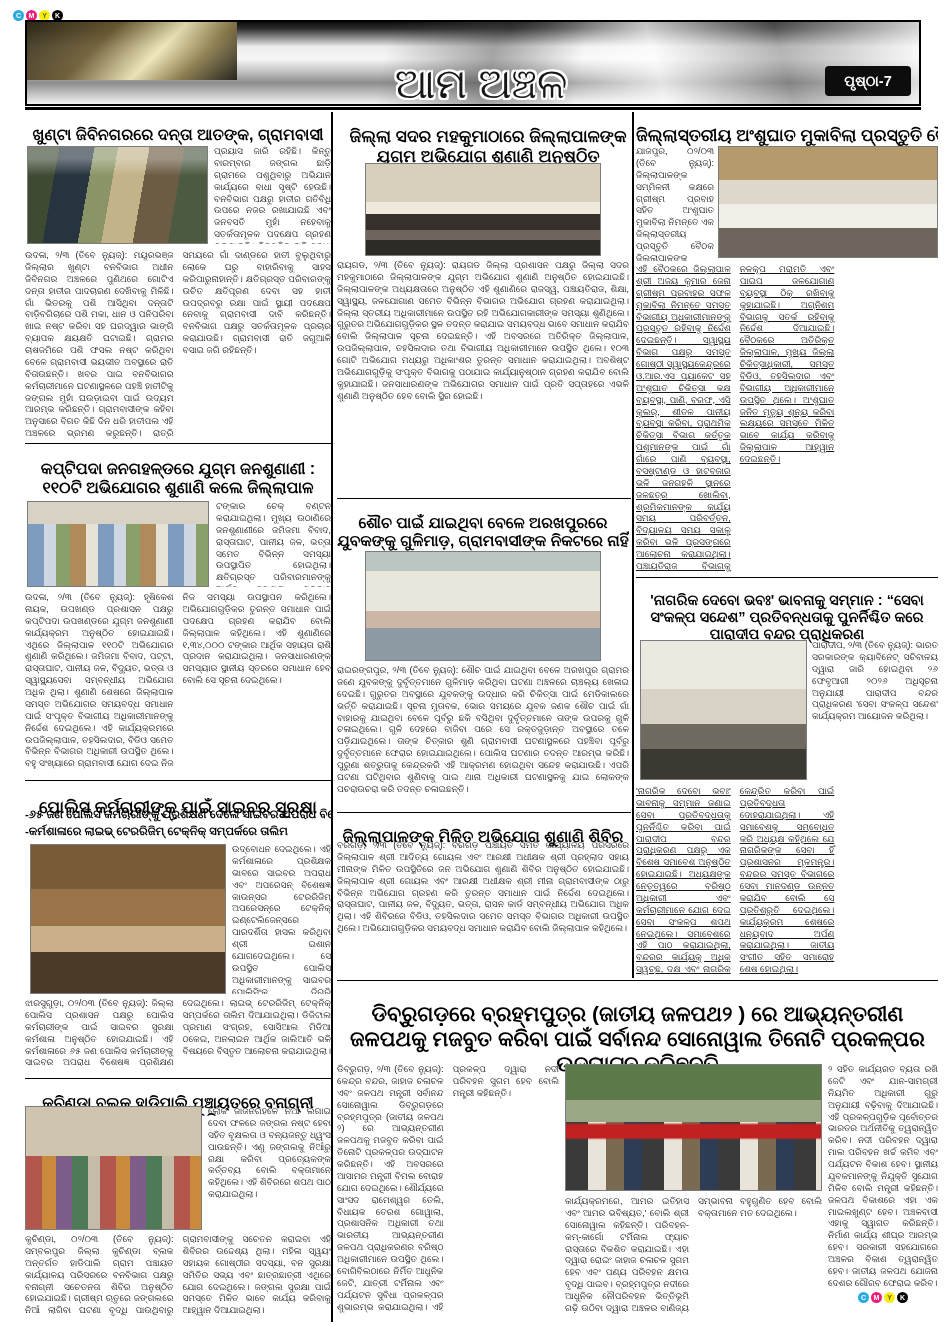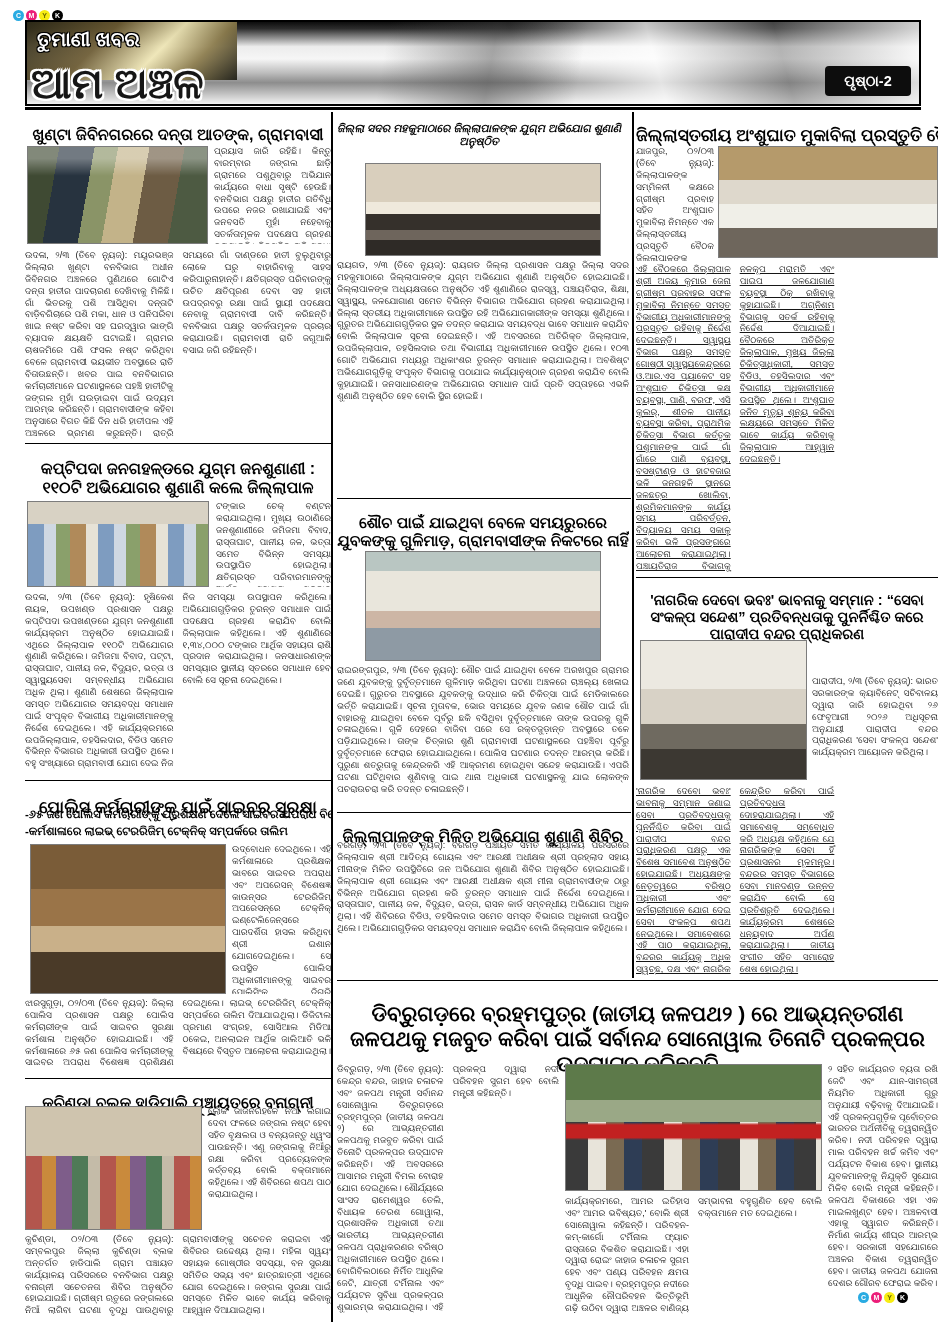--- a/index.html
+++ b/index.html
@@ -12,21 +12,21 @@
       linear-gradient(100deg,rgba(30,30,30,.0) 40%,rgba(70,70,70,.45) 52%,rgba(30,30,30,.0) 62%),
       linear-gradient(75deg,rgba(255,255,255,.0) 55%,rgba(255,255,255,.75) 70%,rgba(120,120,120,.5) 84%,rgba(255,255,255,.8) 100%),
       linear-gradient(180deg,#0d0d0d 0%,#2c2c2c 8%,#ececec 30%,#f6f6f6 45%,#bdbdbd 62%,#8d8d8d 74%,#f2f2f2 100%);}
   .mast-logo-bg{left:0px;top:0px;width:210px;height:58px;
       background:linear-gradient(135deg,#2e2a18 0%,#6b5a32 35%,#efe6b5 60%,#8a7a4a 78%,#1c1c14 100%);
       opacity:.92;}
   .mast-logo{left:10px;top:6px;width:200px;height:30px;color:#fff;font-weight:bold;font-size:20px;
       text-shadow:1px 1px 0 #000,-1px -1px 0 #000,1px -1px 0 #000,-1px 1px 0 #000;}
   .mast-date{left:8px;bottom:6px;width:266px;height:27px;background:#000;color:#fff;
       font-size:13.5px;font-weight:bold;display:flex;align-items:center;justify-content:center;}
-  .mast-title{left:4px;right:0;bottom:-4px;text-align:left;font-size:42px;font-weight:bold;color:#161616;
+  .mast-title{left:16px;right:0;bottom:-4px;text-align:center;font-size:42px;font-weight:normal;color:#161616;
       text-shadow:-2px 0 #fff,2px 0 #fff,0 -2px #fff,0 2px #fff,-2px -2px #fff,2px 2px #fff,-2px 2px #fff,2px -2px #fff;}
   .mast-page{right:8px;bottom:8px;width:86px;height:30px;background:#0d0d0d;color:#fff;border-radius:4px;
       font-size:14.5px;font-weight:bold;display:flex;align-items:center;justify-content:center;}
   
   .cmyk{display:flex;gap:2px;}
   .dot{width:11px;height:11px;border-radius:50%;font-size:7px;font-weight:bold;
       display:flex;align-items:center;justify-content:center;}
   .dc{background:#29abe2;color:#fff;} .dm{background:#ec1e79;color:#fff;}
   .dy{background:#f7ec13;color:#6a6a00;} .dk{background:#000;color:#fff;}
   
@@ -73,23 +73,22 @@
 
   <div class="abs cmyk" style="left:13px;top:10px;">
     <span class="dot dc">C</span>
     <span class="dot dm">M</span>
     <span class="dot dy">Y</span>
     <span class="dot dk">K</span>
   </div>
 
   <header class="abs masthead">
     <div class="abs mast-logo-bg"></div>
-    <div class="abs mast-logo">ତୁମାଣୀ ଖବର</div>
     <div class="abs mast-title">ଆମ ଅଞ୍ଚଳ</div>
-    <div class="abs mast-page">ପୃଷ୍ଠା-2</div>
+    <div class="abs mast-page">ପୃଷ୍ଠା-7</div>
   </header>
 
   <div class="abs thick" style="left:25px;top:107px;width:896px;"></div>
 
   <div class="abs vrule" style="left:331px;top:112px;height:1210px;"></div>
   <div class="abs vrule" style="left:632px;top:112px;height:866px;"></div>
 
   <section>
     <h2 class="abs hl" style="left:25px;top:113px;width:306px;height:26px;font-size:16px;">ଖୁଣ୍ଟା ଜିବିନଗରରେ ଦନ୍ତା ଆତଙ୍କ, ଗ୍ରାମବାସୀ ଭୟଭୀତ</h2>
     <div class="abs photo ph-elephant" style="left:27px;top:146px;width:181px;height:98px;"></div>
@@ -117,28 +116,28 @@
   <div class="abs hrule" style="left:25px;top:1078px;width:306px;"></div>
 
   <section>
     <h2 class="abs hl" style="left:25px;top:1081px;width:306px;height:22px;font-size:15.5px;">କୁଚିଣ୍ଡା ବ୍ଲକ ହାଡିପାଲି ପଞ୍ଚାୟତରେ ବନାଗ୍ନୀ ସଚେତନତା ଶିବିର</h2>
     <div class="abs photo ph-camp" style="left:25px;top:1106px;width:177px;height:124px;"></div>
     <div class="abs bt" style="left:208px;top:1106px;width:123px;height:124px;">ଲୋକ ଜାଜନଗହଳେ ନିଆଁ ଲଗାଇ ଦେବା ଫଳରେ ଜଙ୍ଗଲ ନଷ୍ଟ ହେବା ସହିତ ବୃକ୍ଷଲତା ଓ ବନ୍ୟଜନ୍ତୁ ଧ୍ୱଂସ ପାଉଛନ୍ତି। ଏଣୁ ଜଙ୍ଗଲକୁ ନିଆଁରୁ ରକ୍ଷା କରିବା ପ୍ରତ୍ୟେକଙ୍କ କର୍ତ୍ତବ୍ୟ ବୋଲି ବକ୍ତାମାନେ କହିଥିଲେ। ଏହି ଶିବିରରେ ଶପଥ ପାଠ କରାଯାଇଥିଲା।</div>
     <div class="abs bt cols2" style="left:25px;top:1234px;width:306px;height:88px;">କୁଚିଣ୍ଡା, ୦୨/୦୩ (ତିବେ ନ୍ୟୁଜ୍): ସମ୍ବଲପୁର ଜିଲ୍ଲା କୁଚିଣ୍ଡା ବ୍ଲକ ଅନ୍ତର୍ଗତ ହାଡିପାଲି ଗ୍ରାମ ପଞ୍ଚାୟତ କାର୍ଯ୍ୟାଳୟ ପରିସରରେ ବନବିଭାଗ ପକ୍ଷରୁ ବନାଗ୍ନୀ ସଚେତନତା ଶିବିର ଅନୁଷ୍ଠିତ ହୋଇଯାଇଛି। ଗ୍ରୀଷ୍ମ ଋତୁରେ ଜଙ୍ଗଲରେ ନିଆଁ ଲାଗିବା ଘଟଣା ବୃଦ୍ଧି ପାଉଥିବାରୁ ଗ୍ରାମବାସୀଙ୍କୁ ସଚେତନ କରାଇବା ଏହି ଶିବିରର ଉଦ୍ଦେଶ୍ୟ ଥିଲା। ମହିଳା ସ୍ୱୟଂ ସହାୟକ ଗୋଷ୍ଠୀର ସଦସ୍ୟା, ବନ ସୁରକ୍ଷା ସମିତିର ସଭ୍ୟ ଏବଂ ଛାତ୍ରଛାତ୍ରୀ ଏଥିରେ ଯୋଗ ଦେଇଥିଲେ। ଜଙ୍ଗଲ ସୁରକ୍ଷା ପାଇଁ ସମସ୍ତେ ମିଳିତ ଭାବେ କାର୍ଯ୍ୟ କରିବାକୁ ଆହ୍ୱାନ ଦିଆଯାଇଥିଲା।</div>
   </section>
 
   <section>
-    <h2 class="abs hl" style="left:333px;top:113px;width:292px;height:48px;font-size:11px;font-style:italic;">ଜିଲ୍ଲା ସଦର ମହକୁମାଠାରେ ଜିଲ୍ଲାପାଳଙ୍କ ଯୁଗ୍ମ ଅଭିଯୋଗ ଶୁଣାଣି ଅନୁଷ୍ଠିତ</h2>
+    <h2 class="abs hl" style="left:342px;top:113px;width:292px;height:48px;font-size:17px;">ଜିଲ୍ଲା ସଦର ମହକୁମାଠାରେ ଜିଲ୍ଲାପାଳଙ୍କ ଯୁଗ୍ମ ଅଭିଯୋଗ ଶୁଣାଣି ଅନୁଷ୍ଠିତ</h2>
     <div class="abs photo ph-meeting1" style="left:365px;top:163px;width:236px;height:93px;"></div>
     <div class="abs bt" style="left:337px;top:260px;width:292px;height:235px;">ରାୟଗଡ, ୨/୩ (ତିବେ ନ୍ୟୁଜ୍): ରାୟଗଡ ଜିଲ୍ଲା ପ୍ରଶାସନ ପକ୍ଷରୁ ଜିଲ୍ଲା ସଦର ମହକୁମାଠାରେ ଜିଲ୍ଲାପାଳଙ୍କ ଯୁଗ୍ମ ଅଭିଯୋଗ ଶୁଣାଣି ଅନୁଷ୍ଠିତ ହୋଇଯାଇଛି। ଜିଲ୍ଲାପାଳଙ୍କ ଅଧ୍ୟକ୍ଷତାରେ ଅନୁଷ୍ଠିତ ଏହି ଶୁଣାଣିରେ ରାଜସ୍ୱ, ପଞ୍ଚାୟତିରାଜ, ଶିକ୍ଷା, ସ୍ୱାସ୍ଥ୍ୟ, ଜଳଯୋଗାଣ ସମେତ ବିଭିନ୍ନ ବିଭାଗର ଅଭିଯୋଗ ଗ୍ରହଣ କରାଯାଇଥିଲା। ଜିଲ୍ଲା ସ୍ତରୀୟ ଅଧିକାରୀମାନେ ଉପସ୍ଥିତ ରହି ଅଭିଯୋଗକାରୀଙ୍କ ସମସ୍ୟା ଶୁଣିଥିଲେ। ଗୁରୁତର ଅଭିଯୋଗଗୁଡ଼ିକର ସ୍ଥଳ ତଦନ୍ତ କରାଯାଇ ସମୟବଦ୍ଧ ଭାବେ ସମାଧାନ କରାଯିବ ବୋଲି ଜିଲ୍ଲାପାଳ ସୂଚନା ଦେଇଛନ୍ତି। ଏହି ଅବସରରେ ଅତିରିକ୍ତ ଜିଲ୍ଲାପାଳ, ଉପଜିଲ୍ଲାପାଳ, ତହସିଲଦାର ତଥା ବିଭାଗୀୟ ଅଧିକାରୀମାନେ ଉପସ୍ଥିତ ଥିଲେ। ୧୦୩ ଗୋଟି ଅଭିଯୋଗ ମଧ୍ୟରୁ ଅଧିକାଂଶର ତୁରନ୍ତ ସମାଧାନ କରାଯାଇଥିଲା। ଅବଶିଷ୍ଟ ଅଭିଯୋଗଗୁଡ଼ିକୁ ସଂପୃକ୍ତ ବିଭାଗକୁ ପଠାଯାଇ କାର୍ଯ୍ୟାନୁଷ୍ଠାନ ଗ୍ରହଣ କରାଯିବ ବୋଲି କୁହାଯାଇଛି। ଜନସାଧାରଣଙ୍କ ଅଭିଯୋଗର ସମାଧାନ ପାଇଁ ପ୍ରତି ସପ୍ତାହରେ ଏଭଳି ଶୁଣାଣି ଅନୁଷ୍ଠିତ ହେବ ବୋଲି ସ୍ଥିର ହୋଇଛି।</div>
   </section>
   <div class="abs hrule" style="left:337px;top:498px;width:294px;"></div>
 
   <section>
-    <h2 class="abs hl" style="left:337px;top:501px;width:292px;height:48px;font-size:15.5px;">ଶୌଚ ପାଇଁ ଯାଇଥିବା ବେଳେ ସମୟରୁରରେ ଯୁବକଙ୍କୁ ଗୁଳିମାଡ଼, ଗ୍ରାମବାସୀଙ୍କ ନିକଟରେ ନାହିଁ</h2>
+    <h2 class="abs hl" style="left:337px;top:501px;width:292px;height:48px;font-size:15.5px;">ଶୌଚ ପାଇଁ ଯାଇଥିବା ବେଳେ ଅରଖପୁରରେ ଯୁବକଙ୍କୁ ଗୁଳିମାଡ଼, ଗ୍ରାମବାସୀଙ୍କ ନିକଟରେ ନାହିଁ</h2>
     <div class="abs photo ph-hospital" style="left:365px;top:551px;width:236px;height:110px;"></div>
     <div class="abs bt" style="left:337px;top:665px;width:292px;height:145px;">ରାଇରଙ୍ଗପୁର, ୨/୩ (ତିବେ ନ୍ୟୁଜ୍): ଶୌଚ ପାଇଁ ଯାଇଥିବା ବେଳେ ଅରଖପୁର ଗ୍ରାମର ଜଣେ ଯୁବକଙ୍କୁ ଦୁର୍ବୃତ୍ତମାନେ ଗୁଳିମାଡ଼ କରିଥିବା ଘଟଣା ଅଞ୍ଚଳରେ ଚାଞ୍ଚଲ୍ୟ ଖେଳାଇ ଦେଇଛି। ଗୁରୁତର ଅବସ୍ଥାରେ ଯୁବକଙ୍କୁ ଉଦ୍ଧାର କରି ଚିକିତ୍ସା ପାଇଁ ମେଡିକାଲରେ ଭର୍ତ୍ତି କରାଯାଇଛି। ସୂଚନା ମୁତାବକ, ଭୋର ସମୟରେ ଯୁବକ ଜଣକ ଶୌଚ ପାଇଁ ଗାଁ ବାହାରକୁ ଯାଇଥିବା ବେଳେ ପୂର୍ବରୁ ଛକି ବସିଥିବା ଦୁର୍ବୃତ୍ତମାନେ ତାଙ୍କ ଉପରକୁ ଗୁଳି ଚଳାଇଥିଲେ। ଗୁଳି ଦେହରେ ବାଜିବା ପରେ ସେ ରକ୍ତଜୁଡ଼ାନ୍ତ ଅବସ୍ଥାରେ ତଳେ ପଡ଼ିଯାଇଥିଲେ। ତାଙ୍କ ଚିତ୍କାର ଶୁଣି ଗ୍ରାମବାସୀ ଘଟଣାସ୍ଥଳରେ ପହଞ୍ଚିବା ପୂର୍ବରୁ ଦୁର୍ବୃତ୍ତମାନେ ଫେରାର ହୋଇଯାଇଥିଲେ। ପୋଲିସ ଘଟଣାର ତଦନ୍ତ ଆରମ୍ଭ କରିଛି। ପୁରୁଣା ଶତ୍ରୁତାକୁ କେନ୍ଦ୍ରକରି ଏହି ଆକ୍ରମଣ ହୋଇଥିବା ସନ୍ଦେହ କରାଯାଉଛି। ଏପରି ଘଟଣା ଘଟିଥିବାର ଶୁଣିବାକୁ ପାଇ ଥାନା ଅଧିକାରୀ ଘଟଣାସ୍ଥଳକୁ ଯାଇ ଲୋକଙ୍କ ପଚରାଉଚରା କରି ତଦନ୍ତ ଚଳାଇଛନ୍ତି।</div>
   </section>
   <div class="abs hrule" style="left:337px;top:812px;width:294px;"></div>
 
   <section>
     <h2 class="abs hl" style="left:337px;top:815px;width:292px;height:22px;font-size:16px;">ଜିଲ୍ଲାପାଳଙ୍କ ମିଳିତ ଅଭିଯୋଗ ଶୁଣାଣି ଶିବିର</h2>
     <div class="abs bt" style="left:337px;top:840px;width:292px;height:138px;">ବରଗଡ଼, ୨/୩ (ତିବେ ନ୍ୟୁଜ୍): ବରଗଡ଼ ପଞ୍ଚାୟତ ସମିତି କାର୍ଯ୍ୟାଳୟ ପରିସରରେ ଜିଲ୍ଲାପାଳ ଶ୍ରୀ ଆଦିତ୍ୟ ଗୋୟଲ ଏବଂ ଆରକ୍ଷୀ ଅଧୀକ୍ଷକ ଶ୍ରୀ ପ୍ରହ୍ଲାଦ ସହାୟ ମୀନାଙ୍କ ମିଳିତ ଉପସ୍ଥିତିରେ ଜନ ଅଭିଯୋଗ ଶୁଣାଣି ଶିବିର ଅନୁଷ୍ଠିତ ହୋଇଯାଇଛି। ଜିଲ୍ଲାପାଳ ଶ୍ରୀ ଗୋୟଲ ଏବଂ ଆରକ୍ଷୀ ଅଧୀକ୍ଷକ ଶ୍ରୀ ମୀନା ଗ୍ରାମବାସୀଙ୍କ ଠାରୁ ବିଭିନ୍ନ ଅଭିଯୋଗ ଗ୍ରହଣ କରି ତୁରନ୍ତ ସମାଧାନ ପାଇଁ ନିର୍ଦ୍ଦେଶ ଦେଇଥିଲେ। ରାସ୍ତାଘାଟ, ପାନୀୟ ଜଳ, ବିଦ୍ୟୁତ, ଭତ୍ତା, ରାସନ କାର୍ଡ ସମ୍ବନ୍ଧୀୟ ଅଭିଯୋଗ ଅଧିକ ଥିଲା। ଏହି ଶିବିରରେ ବିଡିଓ, ତହସିଲଦାର ସମେତ ସମସ୍ତ ବିଭାଗର ଅଧିକାରୀ ଉପସ୍ଥିତ ଥିଲେ। ଅଭିଯୋଗଗୁଡ଼ିକର ସମୟବଦ୍ଧ ସମାଧାନ କରାଯିବ ବୋଲି ଜିଲ୍ଲାପାଳ କହିଥିଲେ।</div>
   </section>
 
@@ -146,21 +145,21 @@
     <h2 class="abs hl" style="left:636px;top:112px;width:302px;height:26px;font-size:17px;white-space:nowrap;">ଜିଲ୍ଲାସ୍ତରୀୟ ଅଂଶୁଘାତ ମୁକାବିଲା ପ୍ରସ୍ତୁତି ବୈଠକ</h2>
     <div class="abs photo ph-conf" style="left:718px;top:146px;width:220px;height:112px;"></div>
     <div class="abs bt" style="left:636px;top:146px;width:78px;height:115px;">ଯାଜପୁର, ୦୨/୦୩ (ତିବେ ନ୍ୟୁଜ୍): ଜିଲ୍ଲାପାଳଙ୍କ ସମ୍ମିଳନୀ କକ୍ଷରେ ଗ୍ରୀଷ୍ମ ପ୍ରବାହ ସହିତ ଅଂଶୁଘାତ ମୁକାବିଲା ନିମନ୍ତେ ଏକ ଜିଲ୍ଲାସ୍ତରୀୟ ପ୍ରସ୍ତୁତି ବୈଠକ ଜିଲ୍ଲାପାଳଙ୍କ ଅଧ୍ୟକ୍ଷତାରେ ଅନୁଷ୍ଠିତ ହୋଇଯାଇଛି।</div>
     <div class="abs bt cols3" style="left:636px;top:264px;width:302px;height:310px;">ଏହି ବୈଠକରେ ଜିଲ୍ଲାପାଳ ଶ୍ରୀ ଅଜୟ କୁମାର ଜେନା ଗ୍ରୀଷ୍ମ ପ୍ରବାହର ସଫଳ ମୁକାବିଲା ନିମନ୍ତେ ସମସ୍ତ ବିଭାଗୀୟ ଅଧିକାରୀମାନଙ୍କୁ ପ୍ରସ୍ତୁତ ରହିବାକୁ ନିର୍ଦ୍ଦେଶ ଦେଇଛନ୍ତି। ସ୍ୱାସ୍ଥ୍ୟ ବିଭାଗ ପକ୍ଷରୁ ସମସ୍ତ ଗୋଷ୍ଠୀ ସ୍ୱାସ୍ଥ୍ୟକେନ୍ଦ୍ରରେ ଓ.ଆର.ଏସ ପ୍ୟାକେଟ ସହ ଅଂଶୁଘାତ ଚିକିତ୍ସା କକ୍ଷ ବ୍ୟବସ୍ଥା, ପାଣି, ବରଫ, ଏସି କୁଲର୍, ଶୀତଳ ପାନୀୟ ବ୍ୟବସ୍ଥା କରିବା, ପ୍ରାଥମିକ ଚିକିତ୍ସା ବିଭାଗ କର୍ତ୍ତୃକ ପଶୁମାନଙ୍କ ପାଇଁ ଗାଁ ଗାଁରେ ପାଣି ବ୍ୟବସ୍ଥା, ବସଷ୍ଟାଣ୍ଡ ଓ ହାଟବଜାର ଭଳି ଜନଗହଳି ସ୍ଥାନରେ ଜଳଛତ୍ର ଖୋଲିବା, ଶ୍ରମିକମାନଙ୍କ କାର୍ଯ୍ୟ ସମୟ ପରିବର୍ତ୍ତନ, ବିଦ୍ୟାଳୟ ସମୟ ସକାଳୁ କରିବା ଭଳି ପ୍ରସଙ୍ଗରେ ଆଲୋଚନା କରାଯାଇଥିଲା। ପଞ୍ଚାୟତିରାଜ ବିଭାଗକୁ ନଳକୂପ ମରାମତି ଏବଂ ପାଇପ ଜଳଯୋଗାଣ ବ୍ୟବସ୍ଥା ଠିକ୍ ରଖିବାକୁ କୁହାଯାଇଛି। ଅଗ୍ନିଶମ ବିଭାଗକୁ ସତର୍କ ରହିବାକୁ ନିର୍ଦ୍ଦେଶ ଦିଆଯାଇଛି। ବୈଠକରେ ଅତିରିକ୍ତ ଜିଲ୍ଲାପାଳ, ମୁଖ୍ୟ ଜିଲ୍ଲା ଚିକିତ୍ସାଧିକାରୀ, ସମସ୍ତ ବିଡିଓ, ତହସିଲଦାର ଏବଂ ବିଭାଗୀୟ ଅଧିକାରୀମାନେ ଉପସ୍ଥିତ ଥିଲେ। ଅଂଶୁଘାତ ଜନିତ ମୃତ୍ୟୁ ଶୂନ୍ୟ କରିବା ଲକ୍ଷ୍ୟରେ ସମସ୍ତେ ମିଳିତ ଭାବେ କାର୍ଯ୍ୟ କରିବାକୁ ଜିଲ୍ଲାପାଳ ଆହ୍ୱାନ ଦେଇଛନ୍ତି।</div>
   </section>
   <div class="abs hrule" style="left:636px;top:577px;width:302px;"></div>
 
   <section>
     <h2 class="abs hl" style="left:636px;top:580px;width:302px;height:54px;font-size:14.5px;">'ନାଗରିକ ଦେବୋ ଭବଃ' ଭାବନାକୁ ସମ୍ମାନ : “ସେବା ସଂକଳ୍ପ ସନ୍ଦେଶ” ପ୍ରତିବନ୍ଧତାକୁ ପୁନର୍ନିଶ୍ଚିତ କରେ ପାରାଦୀପ ବନ୍ଦର ପ୍ରାଧିକରଣ</h2>
     <div class="abs photo ph-lobby" style="left:640px;top:640px;width:167px;height:140px;"></div>
-    <div class="abs bt" style="left:812px;top:640px;width:126px;height:140px;margin-top:36px;">ପାରାଦୀପ, ୨/୩ (ତିବେ ନ୍ୟୁଜ୍): ଭାରତ ସରକାରଙ୍କ କ୍ୟାବିନେଟ୍ ସଚିବାଳୟ ଦ୍ୱାରା ଜାରି ହୋଇଥିବା ୨୬ ଫେବୃଆରୀ ୨୦୨୬ ଅଧିସୂଚନା ଅନୁଯାୟୀ ପାରାଦୀପ ବନ୍ଦର ପ୍ରାଧିକରଣ 'ସେବା ସଂକଳ୍ପ ସନ୍ଦେଶ' କାର୍ଯ୍ୟକ୍ରମ ଆୟୋଜନ କରିଥିଲା।</div>
+    <div class="abs bt" style="left:812px;top:640px;width:126px;height:140px;">ପାରାଦୀପ, ୨/୩ (ତିବେ ନ୍ୟୁଜ୍): ଭାରତ ସରକାରଙ୍କ କ୍ୟାବିନେଟ୍ ସଚିବାଳୟ ଦ୍ୱାରା ଜାରି ହୋଇଥିବା ୨୬ ଫେବୃଆରୀ ୨୦୨୬ ଅଧିସୂଚନା ଅନୁଯାୟୀ ପାରାଦୀପ ବନ୍ଦର ପ୍ରାଧିକରଣ 'ସେବା ସଂକଳ୍ପ ସନ୍ଦେଶ' କାର୍ଯ୍ୟକ୍ରମ ଆୟୋଜନ କରିଥିଲା।</div>
     <div class="abs bt cols3" style="left:636px;top:786px;width:302px;height:190px;">'ନାଗରିକ ଦେବୋ ଭବଃ' ଭାବନାକୁ ସମ୍ମାନ ଜଣାଇ ସେବା ପ୍ରତିବଦ୍ଧତାକୁ ପୁନର୍ନିଶ୍ଚିତ କରିବା ପାଇଁ ପାରାଦୀପ ବନ୍ଦର ପ୍ରାଧିକରଣ ପକ୍ଷରୁ ଏକ ବିଶେଷ ସମାବେଶ ଅନୁଷ୍ଠିତ ହୋଇଯାଇଛି। ଅଧ୍ୟକ୍ଷଙ୍କ ନେତୃତ୍ୱରେ ବରିଷ୍ଠ ଅଧିକାରୀ ଏବଂ କର୍ମଚାରୀମାନେ ଯୋଗ ଦେଇ ସେବା ସଂକଳ୍ପ ଶପଥ ନେଇଥିଲେ। ସମାବେଶରେ ଏହି ପାଠ କରାଯାଇଥିଲା, ବନ୍ଦରର କାର୍ଯ୍ୟକୁ ଅଧିକ ସ୍ୱଚ୍ଛ, ଦକ୍ଷ ଏବଂ ନାଗରିକ କେନ୍ଦ୍ରିତ କରିବା ପାଇଁ ପ୍ରତିବଦ୍ଧତା ଦୋହରାଯାଇଥିଲା। ଏହି ସମାବେଶକୁ ସମ୍ବୋଧିତ କରି ଅଧ୍ୟକ୍ଷ କହିଥିଲେ ଯେ ନାଗରିକଙ୍କ ସେବା ହିଁ ପ୍ରଶାସନର ମୂଳମନ୍ତ୍ର। ବନ୍ଦରର ସମସ୍ତ ବିଭାଗରେ ସେବା ମାନଦଣ୍ଡ ଉନ୍ନତ କରାଯିବ ବୋଲି ସେ ପ୍ରତିଶ୍ରୁତି ଦେଇଥିଲେ। କାର୍ଯ୍ୟକ୍ରମ ଶେଷରେ ଧନ୍ୟବାଦ ଅର୍ପଣ କରାଯାଇଥିଲା। ଜାତୀୟ ସଂଗୀତ ସହିତ ସମାରୋହ ଶେଷ ହୋଇଥିଲା।</div>
   </section>
 
   <div class="abs hrule" style="left:337px;top:980px;width:601px;"></div>
   <section>
     <h2 class="abs hl" style="left:337px;top:985px;width:601px;height:74px;font-size:21px;">ଡିବ୍ରୁଗଡ଼ରେ ବ୍ରହ୍ମପୁତ୍ର (ଜାତୀୟ ଜଳପଥ୨ ) ରେ ଆଭ୍ୟନ୍ତରୀଣ ଜଳପଥକୁ ମଜବୁତ କରିବା ପାଇଁ ସର୍ବାନନ୍ଦ ସୋନୋୱାଲ ତିନୋଟି ପ୍ରକଳ୍ପର ଉଦ୍‌ଘାଟନ କରିଛନ୍ତି</h2>
     <div class="abs bt cols2" style="left:337px;top:1064px;width:222px;height:258px;">ଡିବ୍ରୁଗଡ଼, ୨/୩ (ତିବେ ନ୍ୟୁଜ୍): କେନ୍ଦ୍ର ବନ୍ଦର, ଜାହାଜ ଚଳାଚଳ ଏବଂ ଜଳପଥ ମନ୍ତ୍ରୀ ସର୍ବାନନ୍ଦ ସୋନୋୱାଲ ଡିବ୍ରୁଗଡ଼ରେ ବ୍ରହ୍ମପୁତ୍ର (ଜାତୀୟ ଜଳପଥ ୨) ରେ ଆଭ୍ୟନ୍ତରୀଣ ଜଳପଥକୁ ମଜବୁତ କରିବା ପାଇଁ ତିନୋଟି ପ୍ରକଳ୍ପର ଉଦ୍‌ଘାଟନ କରିଛନ୍ତି। ଏହି ଅବସରରେ ଆସାମର ମନ୍ତ୍ରୀ ବିମଲ ବୋରାହ ଯୋଗ ଦେଇଥିଲେ। ଶୌର୍ଯ୍ୟରେ ସାଂସଦ ରାମେଶ୍ୱର ତେଲି, ବିଧାୟକ ତେରଶ ଗୋୱାଲା, ପ୍ରଶାସନିକ ଅଧିକାରୀ ତଥା ଭାରତୀୟ ଆଭ୍ୟନ୍ତରୀଣ ଜଳପଥ ପ୍ରାଧିକରଣର ବରିଷ୍ଠ ଅଧିକାରୀମାନେ ଉପସ୍ଥିତ ଥିଲେ। ବୋଗିବିଲଠାରେ ନିର୍ମିତ ଆଧୁନିକ ଜେଟି, ଯାତ୍ରୀ ଟର୍ମିନାଲ ଏବଂ ପର୍ଯ୍ୟଟନ ସୁବିଧା ପ୍ରକଳ୍ପର ଶୁଭାରମ୍ଭ କରାଯାଇଥିଲା। ଏହି ପ୍ରକଳ୍ପ ଦ୍ୱାରା ନଦୀ ପରିବହନ ସୁଗମ ହେବ ବୋଲି ମନ୍ତ୍ରୀ କହିଛନ୍ତି।</div>
     <div class="abs photo ph-ribbon" style="left:565px;top:1064px;width:257px;height:127px;"></div>
     <div class="abs bt cols2" style="left:565px;top:1196px;width:257px;height:126px;">କାର୍ଯ୍ୟକ୍ରମରେ, ଆମର ଇତିହାସ ଏବଂ ଆମର ଭବିଷ୍ୟତ,' ବୋଲି ଶ୍ରୀ ସୋନୋୱାଲ କହିଛନ୍ତି। ପରିବହନ-କମ୍-କାର୍ଗୋ ଟର୍ମିନାଲ ଫ୍ୟାଚ ରାସ୍ତାରେ ବିକଶିତ କରାଯାଇଛି। ଏହା ଦ୍ୱାରା ରୋଇଂ ଜାହାଜ ଚଳାଚଳ ସୁଗମ ହେବ ଏବଂ ପଣ୍ୟ ପରିବହନ କ୍ଷମତା ବୃଦ୍ଧି ପାଇବ। ବ୍ରହ୍ମପୁତ୍ର ନଦୀରେ ଆଧୁନିକ ନୌପରିବହନ ଭିତ୍ତିଭୂମି ଗଢ଼ି ଉଠିବା ଦ୍ୱାରା ଅଞ୍ଚଳର ବାଣିଜ୍ୟ ସମ୍ଭାବନା ବହୁଗୁଣିତ ହେବ ବୋଲି ବକ୍ତାମାନେ ମତ ଦେଇଥିଲେ।</div>
     <div class="abs bt" style="left:828px;top:1064px;width:110px;height:258px;">୨ ସହିତ କାର୍ଯ୍ୟରତ ବ୍ୟତା ରଖି ଜେଟି ଏବଂ ଯାନ-ସାମଗ୍ରୀ ନିୟମିତ ଅଧିକାରୀ ଗୁରୁ ଅନୁଯାୟୀ ବଢ଼ିବାକୁ ଦିଆଯାଇଛି। ଏହି ପ୍ରକଳ୍ପଗୁଡ଼ିକ ପୂର୍ବୋତ୍ତର ଭାରତର ଅର୍ଥନୀତିକୁ ତ୍ୱରାନ୍ୱିତ କରିବ। ନଦୀ ପରିବହନ ଦ୍ୱାରା ମାଲ ପରିବହନ ଖର୍ଚ୍ଚ କମିବ ଏବଂ ପର୍ଯ୍ୟଟନ ବିକାଶ ହେବ। ସ୍ଥାନୀୟ ଯୁବକମାନଙ୍କୁ ନିଯୁକ୍ତି ସୁଯୋଗ ମିଳିବ ବୋଲି ମନ୍ତ୍ରୀ କହିଛନ୍ତି। ଜଳପଥ ବିକାଶରେ ଏହା ଏକ ମାଇଲଖୁଣ୍ଟ ହେବ। ଅଞ୍ଚଳବାସୀ ଏହାକୁ ସ୍ୱାଗତ କରିଛନ୍ତି। ନିର୍ମାଣ କାର୍ଯ୍ୟ ଶୀଘ୍ର ଆରମ୍ଭ ହେବ। ସରକାରୀ ସହଯୋଗରେ ଅଞ୍ଚଳର ବିକାଶ ତ୍ୱରାନ୍ୱିତ ହେବ। ଜାତୀୟ ଜଳପଥ ଯୋଜନା ଦେଶର ଗୌରବ ଫେରାଇ କରିବ।</div>

